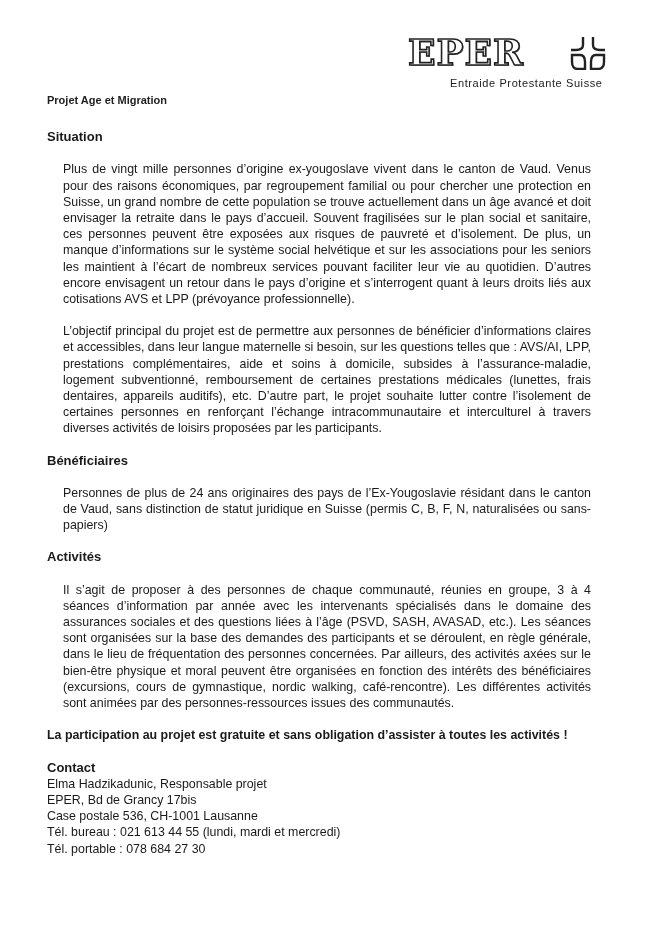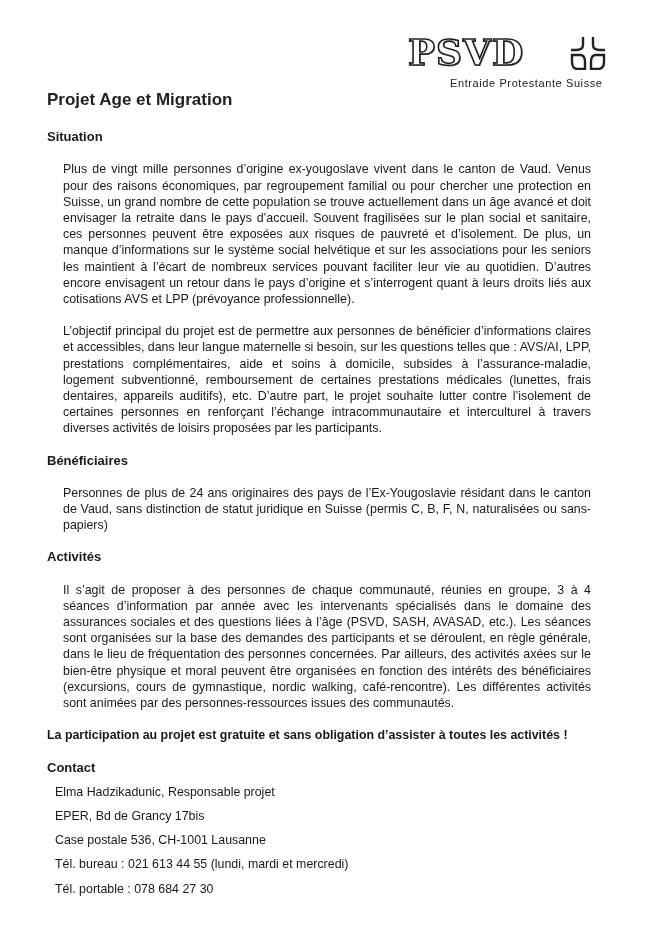--- a/index.html
+++ b/index.html
@@ -8,32 +8,32 @@
   .logo { position: absolute; left: 408px; top: 32px; width: 200px; height: 60px; }
   .logo-word { position: absolute; left: 0; top: 0; font-family: "DejaVu Serif", serif;
                font-weight: bold; font-size: 36px; letter-spacing: 1px; color: #ffffff;
                -webkit-text-stroke: 1.6px #222; line-height: 40px;
                text-shadow: 1px 1px 0 #888; }
   .logo-mark { position: absolute; left: 162px; top: 4px; width: 36px; height: 34px; }
   .logo-sub { position: absolute; left: 42px; top: 45px; font-size: 11px;
               letter-spacing: 0.6px; color: #222; white-space: nowrap; }
   .doc { position: absolute; left: 47px; top: 92px; width: 560px; font-size: 12.4px;
          line-height: 16.2px; }
-  .title { font-size: 17px; font-weight: bold; margin: 0 0 21px 0; color: #222; }
+  .title { font-size: 11px; font-weight: bold; margin: 0 0 21px 0; color: #222; }
   .section { margin-bottom: 16px; }
   .heading { font-weight: bold; font-size: 13px; margin: 0; }
   .para { margin: 16px; text-align: justify; }
   .note { margin: 0 0 16px 0; font-weight: bold; }
-  .contact-line { margin: 8px; }
+  .contact-line { margin: 0; }
 </style>
 </head>
 <body>
 
 <div class="logo">
-  <div class="logo-word">PSVD</div>
+  <div class="logo-word">EPER</div>
   <svg class="logo-mark" viewBox="0 0 36 34">
     <g fill="none" stroke="#222" stroke-width="2.4">
       <path d="M13 1 V9 Q13 14 6 14 H1"></path>
       <path d="M23 1 V9 Q23 14 30 14 H35"></path>
       <path d="M2 19 H10 Q15 19 15 26 V33 H8 Q2 33 2 26 Z"></path>
       <path d="M34 19 H26 Q21 19 21 26 V33 H28 Q34 33 34 26 Z"></path>
     </g>
   </svg>
   <div class="logo-sub">Entraide Protestante Suisse</div>
 </div>

